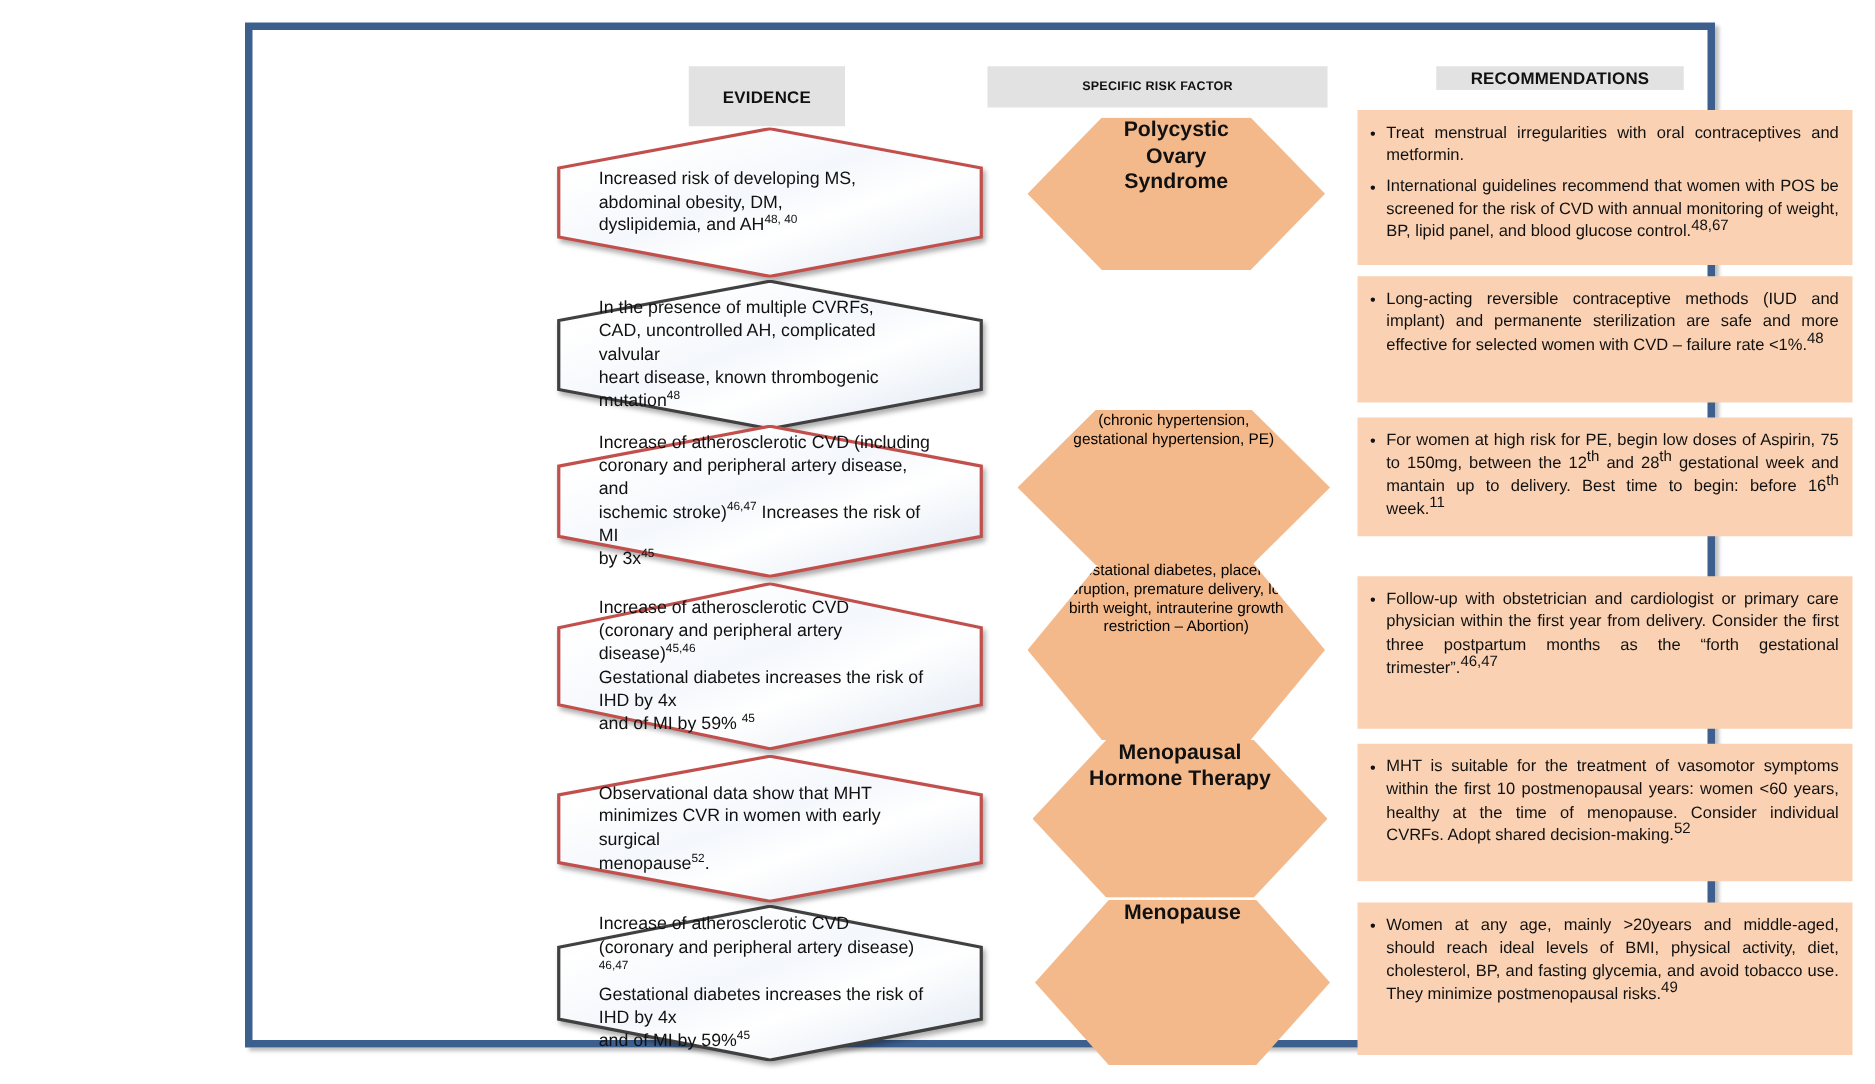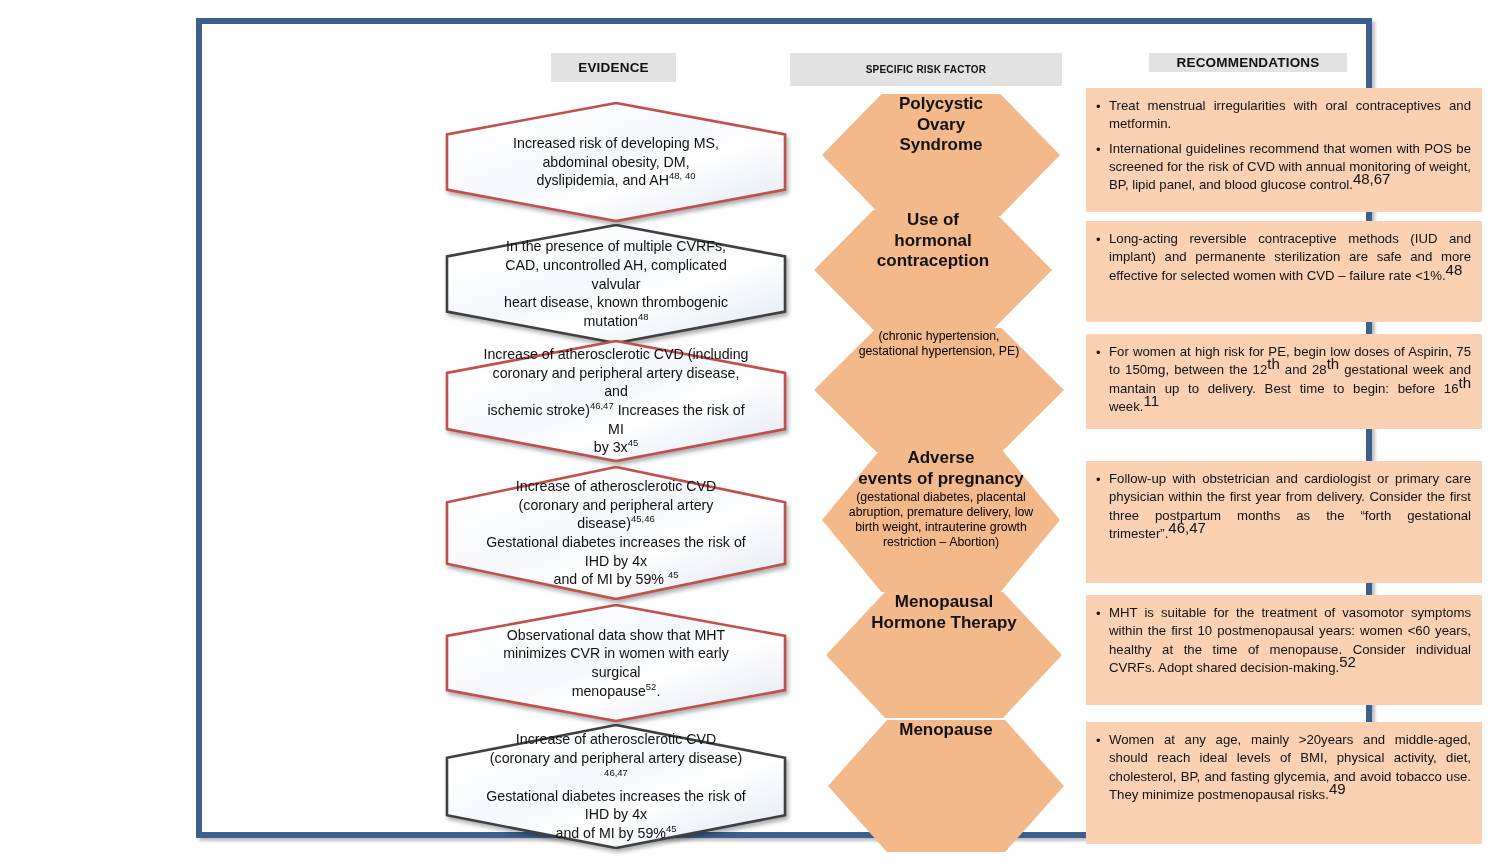--- a/index.html
+++ b/index.html
@@ -10,32 +10,32 @@
     border:6px solid #3c5f8e;background:#ffffff;box-sizing:border-box;
     box-shadow:3px 3px 3px rgba(0,0,0,0.25);
   }
 
   
   .col-header{
     position:absolute;background:#e2e2e2;color:#111;
     font-weight:bold;text-align:center;display:flex;align-items:center;justify-content:center;
     letter-spacing:0.2px;
   }
-  #hdr-evidence{left:349px;top:29px;width:125px;height:29px;font-size:13.5px;}
+  #hdr-evidence{left:349px;top:29px;width:125px;height:48px;font-size:13.5px;}
   #hdr-risk{left:588px;top:29px;width:272px;height:33px;font-size:10px;}
   #hdr-recs{left:947px;top:29px;width:198px;height:19px;font-size:13.5px;}
 
   
   .ev-wrap{position:absolute;left:243px;width:342px;}
   .ev-inner{
     position:absolute;inset:0;
     display:flex;align-items:center;justify-content:center;
   }
   .ev-text{
-    text-align:center;font-size:14.2px;line-height:1.32;color:#111;
+    font-size:14.2px;line-height:1.32;color:#111;
     padding:0 34px;box-sizing:border-box;width:100%;
   }
   .ev-text sup{font-size:9.5px;vertical-align:super;line-height:0;}
 
   
   .rf-wrap{position:absolute;}
   .rf-hex{
     position:relative;width:100%;height:100%;
     background:#f3b98b;
     clip-path:polygon(25% 0%, 75% 0%, 100% 50%, 75% 100%, 25% 100%, 0% 50%);
@@ -60,21 +60,21 @@
     display:flex;align-items:flex-start;margin-bottom:6px;
   }
   .rec-item:last-child{margin-bottom:0;}
   .rec-bullet{
     flex:0 0 13px;font-size:13px;line-height:1.38;color:#111;padding-top:1px;
   }
   .rec-text{
     flex:1;font-size:13.2px;line-height:1.385;color:#111;
     text-align:justify;text-justify:inter-word;
   }
-  .rec-text sup{font-size:15px;vertical-align:super;line-height:0;}
+  .rec-text sup{font-size:12px;vertical-align:super;line-height:0;}
 </style>
 </head>
 <body>
 
 <div id="frame">
 
   <div class="col-header" id="hdr-evidence">EVIDENCE</div>
   <div class="col-header" id="hdr-risk">SPECIFIC RISK FACTOR</div>
   <div class="col-header" id="hdr-recs">RECOMMENDATIONS</div>
 
@@ -182,33 +182,27 @@
       </svg>
       <div class="ev-inner">
         <div class="ev-text">Increase of atherosclerotic CVD<br>(coronary and peripheral artery disease) <sup>46,47</sup><br>Gestational diabetes increases the risk of IHD by 4x<br>and of MI by 59%<sup>45</sup></div>
       </div>
     </div>
     <div class="rf-wrap" style="left: 620px; top: 70px; width: 238px; height: 122px;">
       <div class="rf-hex" style="background: rgb(243, 185, 139);">
         <div class="rf-title">Polycystic<br>Ovary<br>Syndrome</div>
       </div>
     </div>
-    <div class="rf-wrap" style="left: 612px; top: 186px; width: 238px; height: 120px;">
-      <div class="rf-hex" style="background: rgb(243, 185, 139);">
-        <div class="rf-title">Use of<br>hormonal<br>contraception</div>
-      </div>
-    </div>
     <div class="rf-wrap" style="left: 612px; top: 304px; width: 250px; height: 124px;">
       <div class="rf-hex" style="background: rgb(243, 185, 139);">
         <div class="rf-sub">(chronic hypertension,<br>gestational hypertension, PE)</div>
       </div>
     </div>
     <div class="rf-wrap" style="left: 620px; top: 424px; width: 238px; height: 144px;">
       <div class="rf-hex" style="background: rgb(243, 185, 139);">
-        <div class="rf-title">Adverse<br>events of pregnancy</div>
         <div class="rf-sub">(gestational diabetes, placental<br>abruption, premature delivery, low<br>birth weight, intrauterine growth<br>restriction – Abortion)</div>
       </div>
     </div>
     <div class="rf-wrap" style="left: 624px; top: 568px; width: 236px; height: 126px;">
       <div class="rf-hex" style="background: rgb(243, 185, 139);">
         <div class="rf-title">Menopausal<br>Hormone Therapy</div>
       </div>
     </div>
     <div class="rf-wrap" style="left: 626px; top: 696px; width: 236px; height: 132px;">
       <div class="rf-hex" style="background: rgb(243, 185, 139);">

